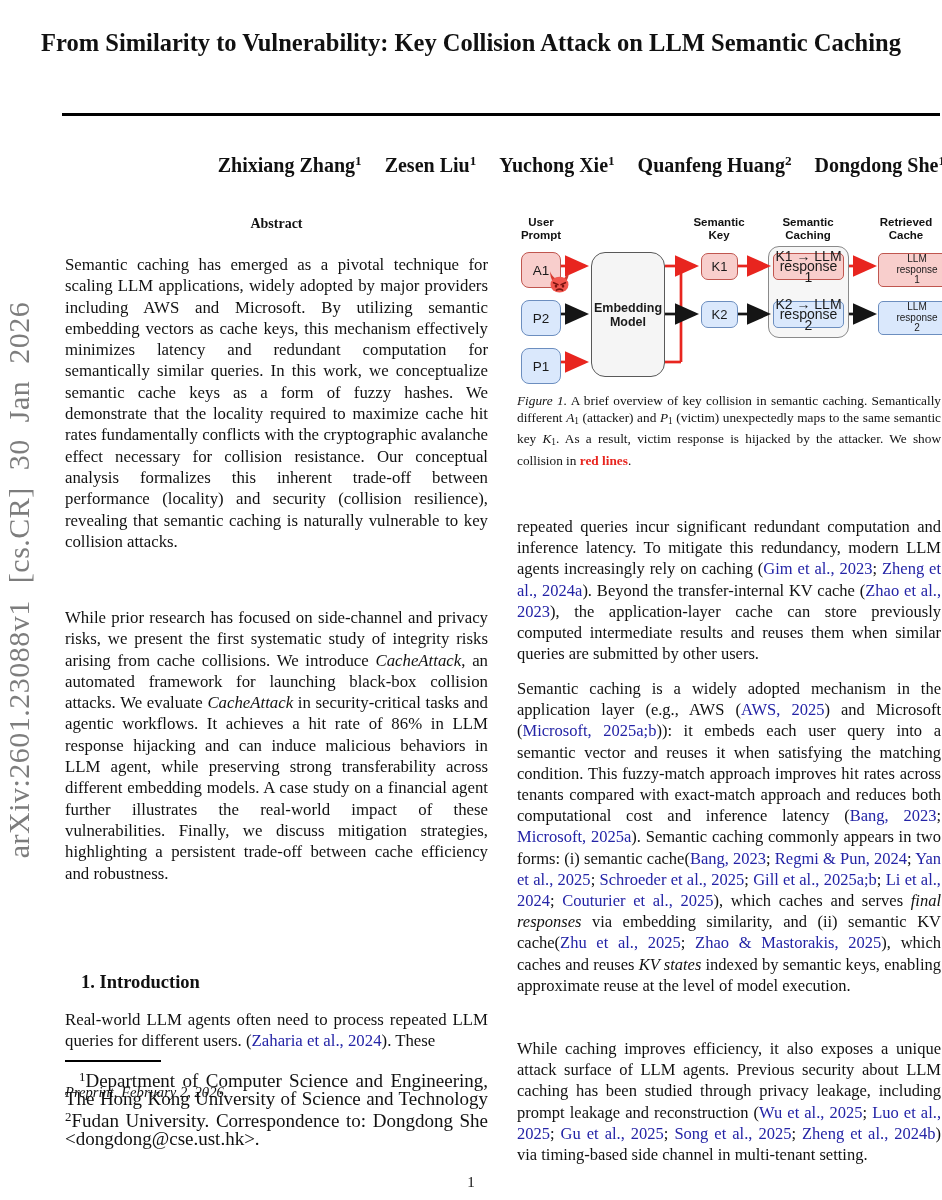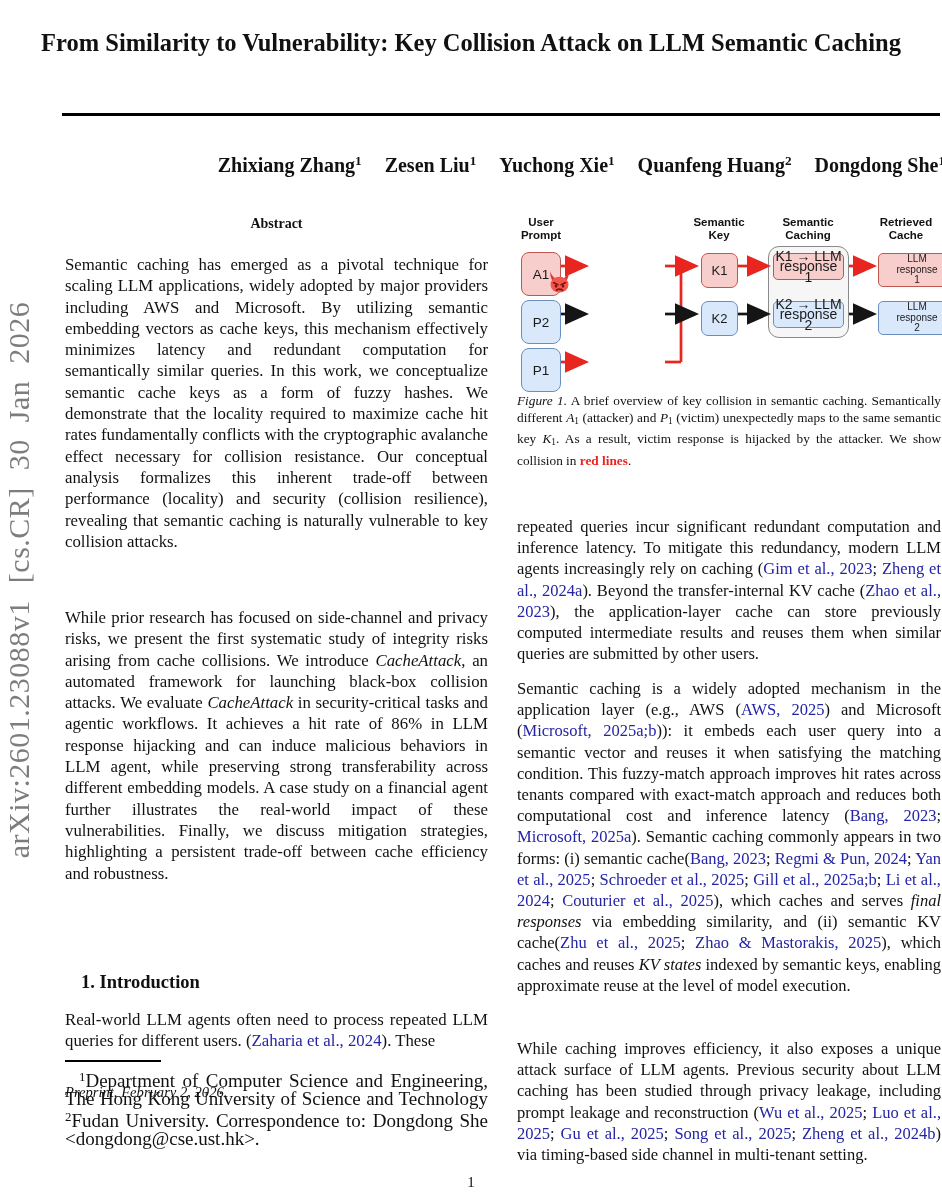--- a/index.html
+++ b/index.html
@@ -43,22 +43,22 @@
   .page-num{left:0;top:1174px;width:942px;text-align:center;font-size:15px;}
   
   .figure-box{top:213px;height:172px;font-family:"Liberation Sans","DejaVu Sans",sans-serif;}
   .fig-header{top:3px;text-align:center;font-weight:700;font-size:11.5px;line-height:12.5px;color:#111;}
   .node{
     position:absolute;display:flex;align-items:center;justify-content:center;
     text-align:center;box-sizing:border-box;color:#1a1a1a;
   }
   .box-pink{background:var(--attacker-fill,#f8cecc);border:1.6px solid var(--attacker-stroke,#c0564f);}
   .box-blue{background:var(--victim-fill,#dae8fc);border:1.6px solid var(--victim-stroke,#6c8ebf);}
-  .prompt-node{left:4px;width:40px;height:44px;border-radius:8px;font-size:13.5px;}
-  .key-node{left:184px;width:37px;height:35px;border-radius:7px;font-size:13px;text-align:center;}
+  .prompt-node{left:4px;width:40px;height:36px;border-radius:8px;font-size:13.5px;}
+  .key-node{left:184px;width:37px;height:27px;border-radius:7px;font-size:13px;text-align:center;}
   .model-node{
     left:74px;top:39px;width:74px;height:125px;border-radius:14px;
     background:var(--model-fill,#f5f5f5);border:1.6px solid var(--model-stroke,#595959);
     font-weight:700;font-size:12.5px;line-height:14px;
   }
   .cache-container{
     left:251px;top:33px;width:81px;height:92px;border-radius:11px;
     background:var(--container-fill,#f6f6f6);border:1.4px solid var(--container-stroke,#8a8a8a);
   }
   .cache-entry{left:256px;width:71px;height:27px;border-radius:5px;font-size:14px;line-height:10.5px;padding:1px;}
@@ -124,20 +124,21 @@
     <line x1="148" y1="101" x2="178" y2="101" class="arrow-black" marker-end="url(#mb)"></line>
     <line x1="221" y1="53" x2="250" y2="53" class="arrow-red" marker-end="url(#mr)"></line>
     <line x1="221" y1="101" x2="250" y2="101" class="arrow-black" marker-end="url(#mb)"></line>
     <line x1="332" y1="53" x2="356" y2="53" class="arrow-red" marker-end="url(#mr)"></line>
     <line x1="332" y1="101" x2="356" y2="101" class="arrow-black" marker-end="url(#mb)"></line>
   </svg>
 
   <div class="node prompt-node box-pink row1">A1</div>
   <div class="node prompt-node box-blue row2">P2</div>
   <div class="node prompt-node box-blue row3">P1</div>
+  <div class="node model-node">Embedding Model</div>
   <div class="node key-node box-pink row1" style="top:40px;">K1</div>
   <div class="node key-node box-blue" style="top:88px;">K2</div>
   <div class="node cache-entry box-pink erow1">K1 → LLM response 1</div>
   <div class="node cache-entry box-blue erow2">K2 → LLM response 2</div>
   <div class="node retrieved-node box-pink erow1">LLM response 1</div>
   <div class="node retrieved-node box-blue erow2">LLM response 2</div>
 
   <svg class="abs" style="left:30px;top:56px;" width="25" height="25" viewBox="0 0 32 32">
     <path d="M4 3 C6 9 9 12 14 13 L8 16 C5 13 4 8 4 3 Z" fill="#d63a2f"></path>
     <path d="M28 3 C26 9 23 12 18 13 L24 16 C27 13 28 8 28 3 Z" fill="#d63a2f"></path>

